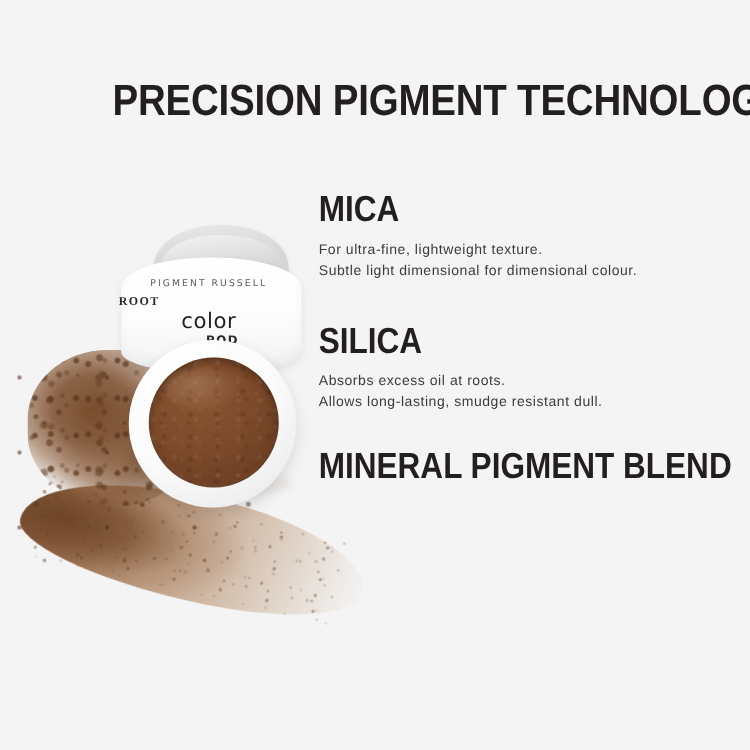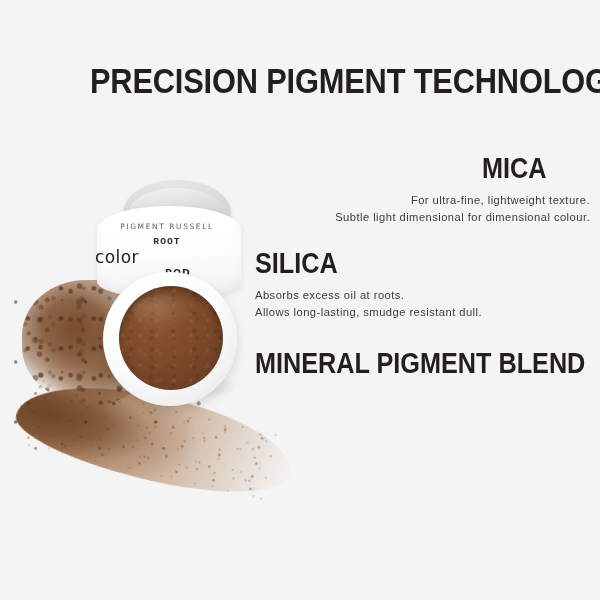--- a/index.html
+++ b/index.html
@@ -65,21 +65,21 @@
     font-family: Liberation Sans, sans-serif;
     font-weight: 400;
     font-size: 11.2px;
     line-height: 16.5px;
     letter-spacing: 0.45px;
     color: #3b3b3b;
   }
   .sec-body div { white-space: nowrap; }
 
   
-  #section-mica   { margin-bottom: 22px; text-align: right; }
+  #section-mica   { margin-bottom: 32px; }
   #section-silica { margin-bottom: 27px; }
 
   
   .product {
     position: absolute;
     left: 0px;
     top: 170px;
     width: 300px;
     height: 360px;
   }
@@ -233,32 +233,32 @@
     font-size: 7.4px;
     font-weight: 400;
     letter-spacing: 1.65px;
     color: #5a5a5a;
   }
   .root-word {
     position: absolute;
     left: 0;
     top: 56px;
     width: 144px;
-    text-align: center;
-    font-family: Liberation Mono, monospace;
+    font-family: Liberation Serif, serif;
     font-size: 9.6px;
     font-weight: 700;
     letter-spacing: 1.1px;
     color: #2b2b2b;
   }
   .color-word {
     position: absolute;
     left: 0;
     top: 67px;
     width: 144px;
+    text-align: center;
     font-family: "DejaVu Sans", sans-serif;
     font-size: 17px;
     font-weight: 400;
     letter-spacing: 0.4px;
     color: #1f1f1f;
   }
   .pod-word {
     position: absolute;
     left: 0;
     top: 87px;

